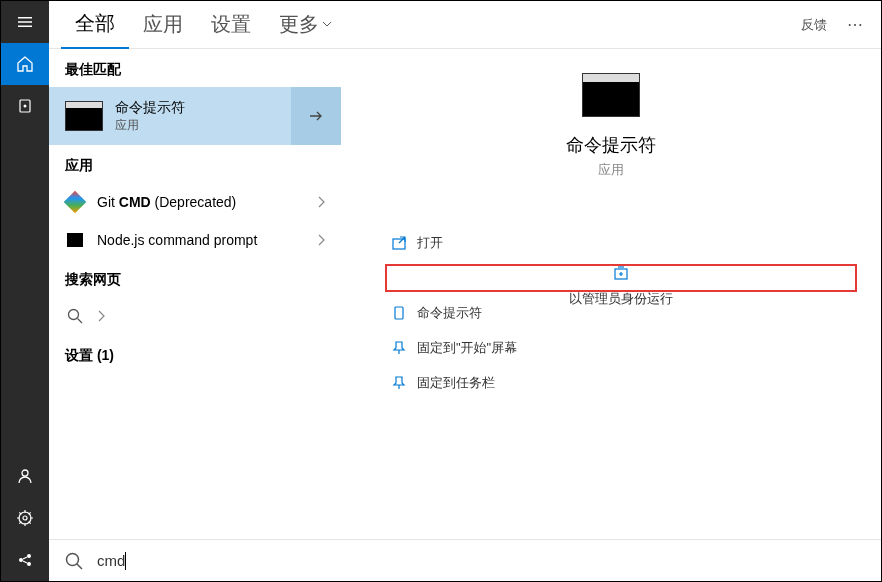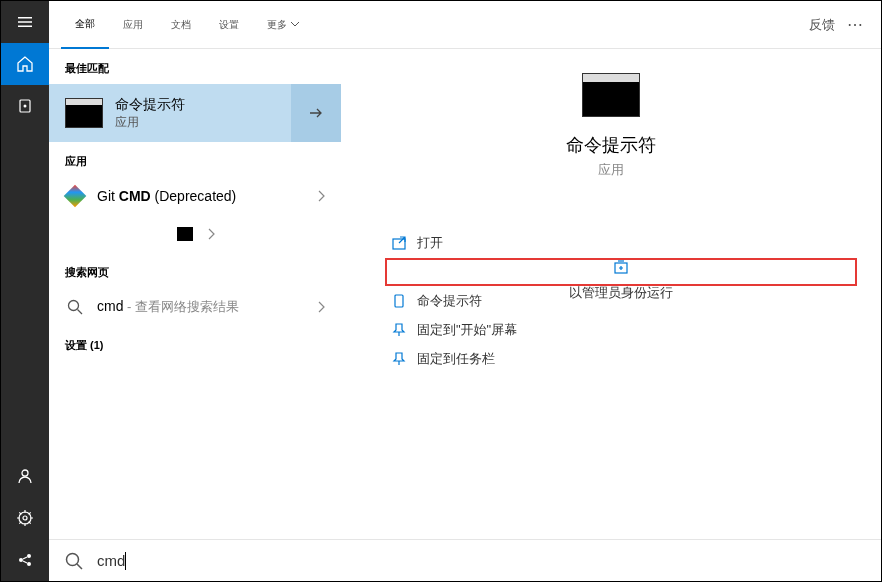--- a/index.html
+++ b/index.html
@@ -9,58 +9,58 @@
     
     .sidebar { width: 48px; background: #2b2b2b; display: flex; flex-direction: column; }
     .sidebar-item { width: 48px; height: 42px; display: flex; align-items: center; justify-content: center; cursor: pointer; }
     .sidebar-item.active { background: #0078d4; }
     .sidebar-item svg { fill: #fff; }
     .sidebar-spacer { flex: 1; }
     
     .main { flex: 1; display: flex; flex-direction: column; }
     
     .tabs { height: 48px; display: flex; align-items: center; padding: 0 12px; border-bottom: 1px solid #e5e5e5; }
-    .tab { padding: 0 14px; height: 48px; display: flex; align-items: center; font-size: 10px; color: #555; cursor: pointer; }
+    .tab { padding: 0 14px; height: 48px; display: flex; align-items: center; font-size: 20px; color: #555; cursor: pointer; }
     .tab.active { color: #000; border-bottom: 2px solid #0078d4; font-weight: 500; }
     .tab-more { display: flex; align-items: center; gap: 4px; }
-    .tabs-right { margin-left: auto; display: flex; align-items: center; }
+    .tabs-right { margin-left: auto; display: flex; align-items: center; gap: 8px; }
     .feedback { font-size: 13px; color: #555; padding: 0 6px; cursor: pointer; }
     .dots { color: #555; cursor: pointer; padding: 0 6px; font-size: 16px; }
     
     .content { flex: 1; display: flex; overflow: hidden; }
     
     .results { width: 292px; padding: 0; overflow-y: auto; }
-    .section-header { font-size: 11px; font-weight: 600; color: #000; padding: 12px 16px 8px; }
+    .section-header { font-size: 14px; font-weight: 600; color: #000; padding: 12px 16px 8px; }
     
     .best-match { display: flex; align-items: center; background: #bfdcf0; height: 58px; padding: 0 0 0 16px; cursor: pointer; }
     .best-match-icon { width: 38px; height: 30px; background: #000; border: 1px solid #333; position: relative; margin-right: 12px; }
     .best-match-icon::before { content: ""; position: absolute; top: 0; left: 0; right: 0; height: 6px; background: #ddd; }
     .best-match-text { flex: 1; }
     .best-match-title { font-size: 14px; color: #000; }
     .best-match-sub { font-size: 12px; color: #555; }
     .best-match-arrow { width: 50px; height: 58px; display: flex; align-items: center; justify-content: center; background: #a7cce6; }
     
-    .result-item { display: flex; align-items: center; height: 38px; padding: 0 16px; cursor: pointer; justify-content: center; }
+    .result-item { display: flex; align-items: center; height: 38px; padding: 0 16px; cursor: pointer; }
     .result-icon { width: 20px; height: 20px; margin-right: 12px; display: flex; align-items: center; justify-content: center; }
     .result-text { flex: 1; font-size: 14px; color: #000; }
     .result-sub { color: #888; font-size: 13px; }
     .result-chevron { color: #888; }
     
     .git-icon { width: 16px; height: 16px; background: linear-gradient(135deg, #f44336, #2196f3, #4caf50, #ff9800); transform: rotate(45deg); }
     .node-icon { width: 16px; height: 14px; background: #000; }
     
     .preview { flex: 1; padding: 24px; position: relative; }
     .preview-header { display: flex; flex-direction: column; align-items: center; margin-bottom: 50px; }
     .preview-icon { width: 58px; height: 44px; background: #000; border: 1px solid #333; position: relative; margin-bottom: 16px; }
     .preview-icon::before { content: ""; position: absolute; top: 0; left: 0; right: 0; height: 8px; background: #ddd; }
     .preview-title { font-size: 18px; color: #000; margin-bottom: 4px; }
     .preview-sub { font-size: 13px; color: #888; }
     
     .preview-actions { padding-left: 20px; }
-    .action-item { display: flex; align-items: center; height: 28px; cursor: pointer; font-size: 13px; color: #333; gap: 10px; padding: 0 6px; margin-bottom: 1px; }
+    .action-item { display: flex; align-items: center; height: 28px; cursor: pointer; font-size: 13px; color: #333; gap: 10px; padding: 0 6px; margin-bottom: 7px; }
     .action-item.highlighted { border: 2px solid #e53935; flex-direction: column; }
     .action-icon { width: 16px; height: 16px; display: flex; align-items: center; justify-content: center; }
     
     .search-bar { height: 42px; display: flex; align-items: center; padding: 0 16px; border-top: 1px solid #e5e5e5; }
     .search-icon { margin-right: 14px; color: #555; }
     .cursor { display: inline-block; width: 1px; height: 18px; background: #000; vertical-align: middle; animation: blink 1s step-end infinite; }
     @keyframes blink { 50% { opacity: 0; } }
   </style>
 </head>
 <body>
@@ -104,21 +104,20 @@
           <circle cx="12" cy="12" r="2" fill="#fff"></circle>
           <path d="M6 7l4-2M6 9l4 2" stroke="#fff" stroke-width="1.2"></path>
         </svg>
     </div>
   </div>
 
   <div class="main">
     <div class="tabs">
       <div class="tab active">全部</div>
       <div class="tab">应用</div>
-      <div class="tab">文档</div>
       <div class="tab">设置</div>
       <div class="tab tab-more">
         <span>更多</span>
         <svg width="8" height="5" viewBox="0 0 8 5">
             <path d="M0 0l4 4 4-4" fill="none" stroke="#555" stroke-width="1"></path>
           </svg>
       </div>
       <div class="tabs-right">
         <div class="feedback">反馈</div>
         <div class="dots">⋯</div>
@@ -151,35 +150,35 @@
           <div class="result-text">Git <strong>CMD</strong> (Deprecated)</div>
           <svg class="result-chevron" width="8" height="12" viewBox="0 0 8 12">
               <path d="M2 1l5 5-5 5" fill="none" stroke="#888" stroke-width="1.2"></path>
             </svg>
         </div>
 
         <div class="result-item">
           <div class="result-icon">
               <div class="node-icon"></div>
             </div>
+          <div class="result-text">Node.js command prompt</div>
           <svg class="result-chevron" width="8" height="12" viewBox="0 0 8 12">
               <path d="M2 1l5 5-5 5" fill="none" stroke="#888" stroke-width="1.2"></path>
             </svg>
         </div>
 
         <div class="section-header">搜索网页</div>
 
         <div class="result-item">
           <div class="result-icon">
             <svg width="16" height="16" viewBox="0 0 16 16">
                 <circle cx="6.5" cy="6.5" r="5" fill="none" stroke="#555" stroke-width="1.3"></circle>
                 <path d="M10.5 10.5L15 15" stroke="#555" stroke-width="1.3"></path>
               </svg>
           </div>
-          <div class="result-text"><span>cmd</span><span class="result-sub"> - 查看网络搜索结果</span></div>
           <svg class="result-chevron" width="8" height="12" viewBox="0 0 8 12">
               <path d="M2 1l5 5-5 5" fill="none" stroke="#888" stroke-width="1.2"></path>
             </svg>
         </div>
 
         <div class="section-header">设置 (1)</div>
       </div>
 
       <div class="preview">
         <div class="preview-header">

